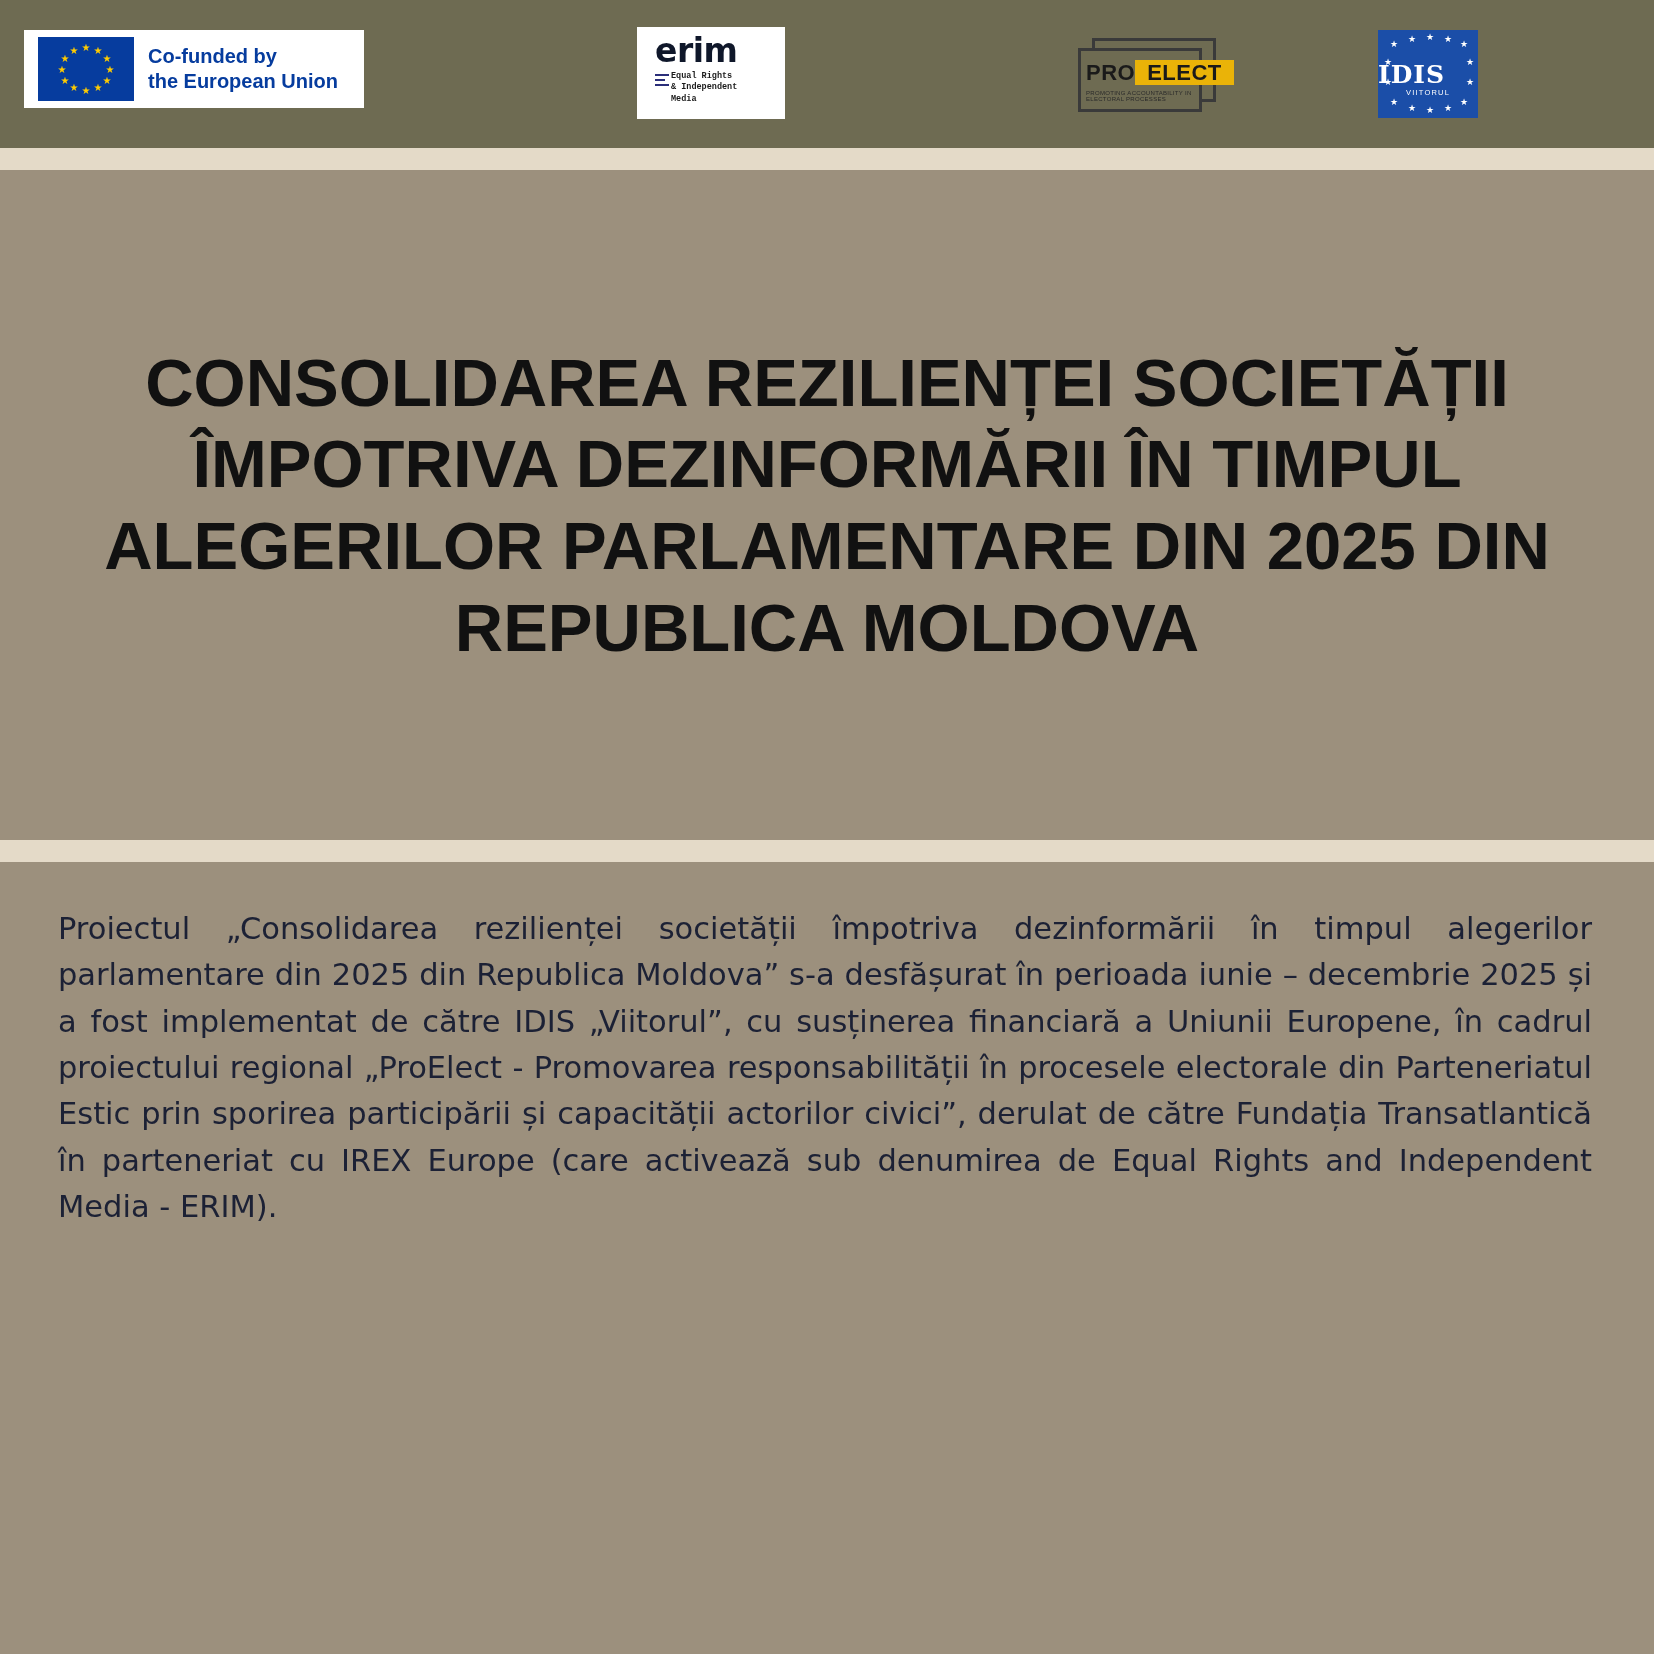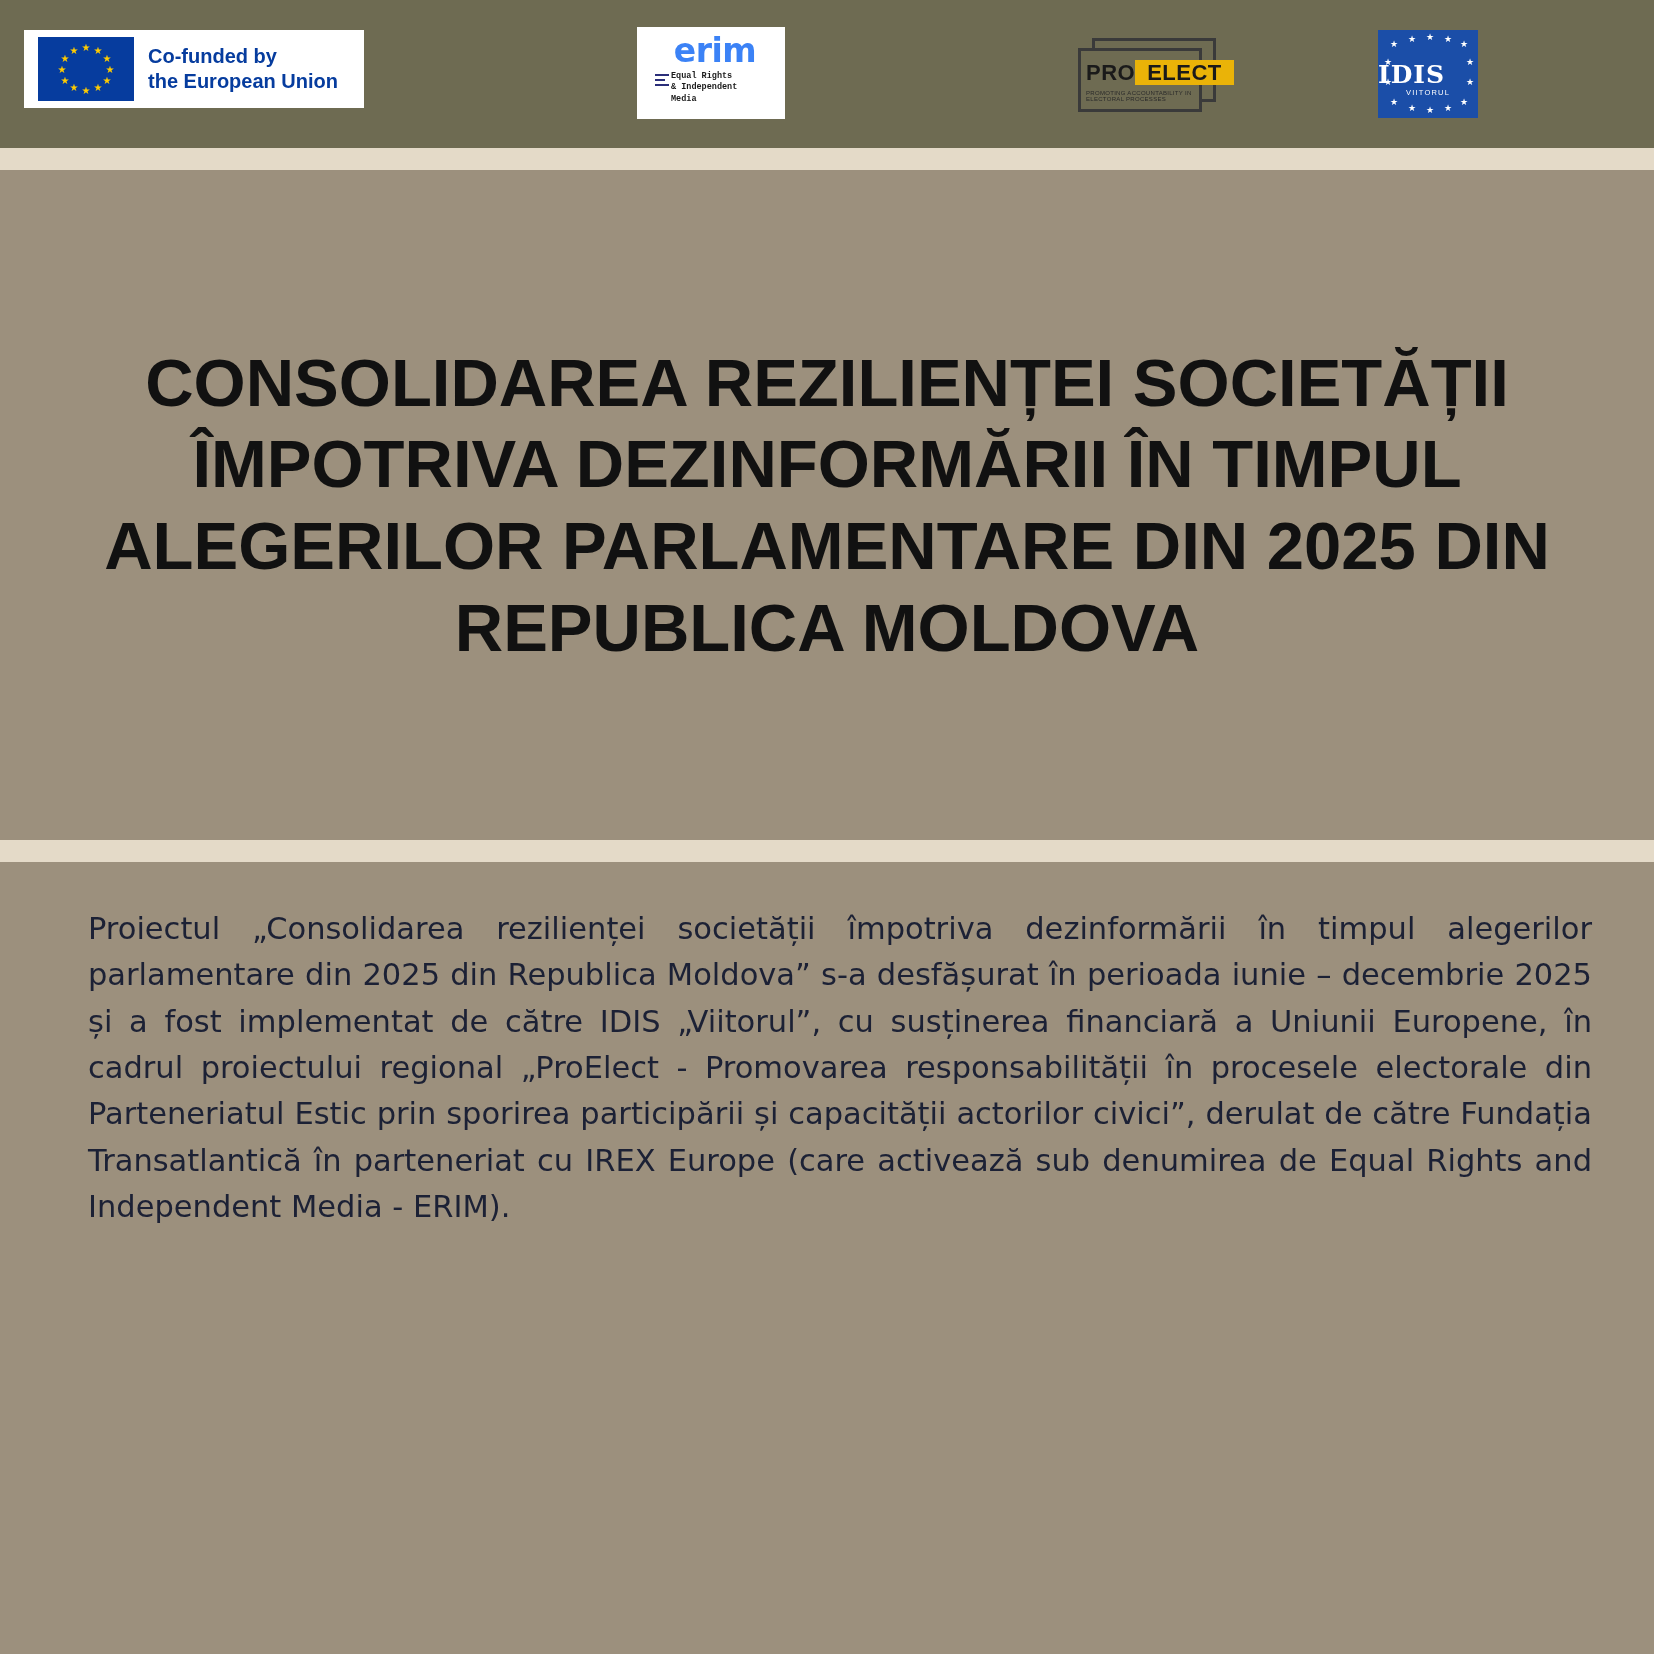--- a/index.html
+++ b/index.html
@@ -75,25 +75,24 @@
     top: 27px;
     width: 148px;
     height: 92px;
     background: #ffffff;
     box-sizing: border-box;
     padding: 7px 10px 0 18px;
   }
   .erim-word {
     font-size: 33px;
     font-weight: bold;
-    color: #3b82f6;
+    color: #0f172a;
     letter-spacing: -0.5px;
     line-height: 1;
     font-family: "DejaVu Sans", sans-serif;
-    text-align: center;
   }
   .erim-sub-wrap {
     display: flex;
     align-items: flex-start;
     margin-top: 4px;
   }
   .erim-bars {
     width: 16px;
     flex: 0 0 16px;
     padding-top: 3px;
@@ -244,21 +243,21 @@
     color: #111111;
     text-align: center;
     line-height: 1.22;
     font-family: "Liberation Sans", sans-serif;
   }
 
   
   .body-band {
     flex: 1 1 auto;
     background: #9c907d;
-    padding: 44px 62px 30px 88px;
+    padding: 44px 62px 30px 58px;
     box-sizing: border-box;
   }
   .body-text {
     font-size: 30.5px;
     line-height: 1.52;
     color: #1c2135;
     text-align: justify;
     font-family: "DejaVu Sans", sans-serif;
   }
 </style>

